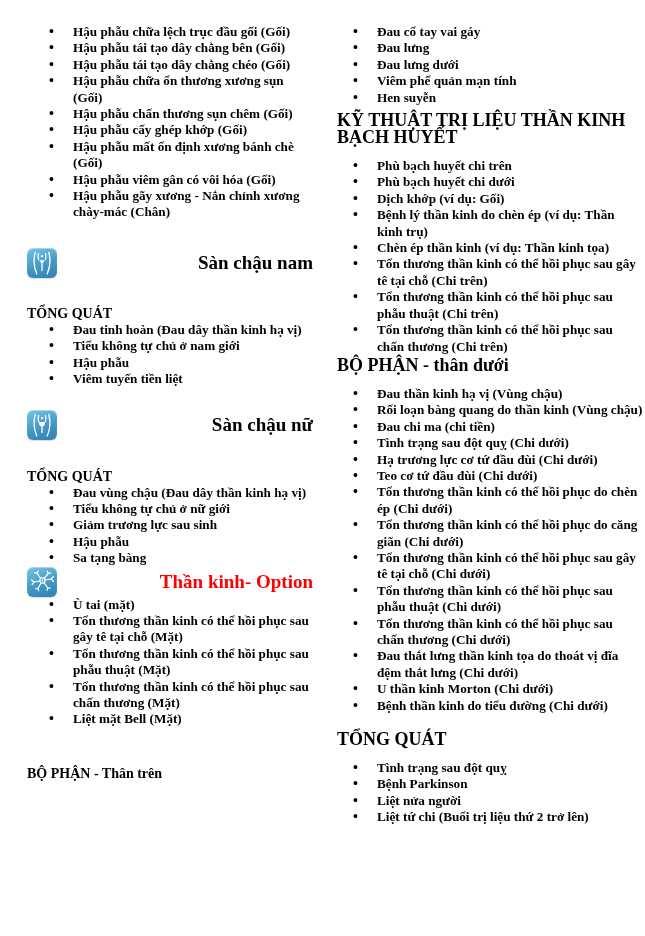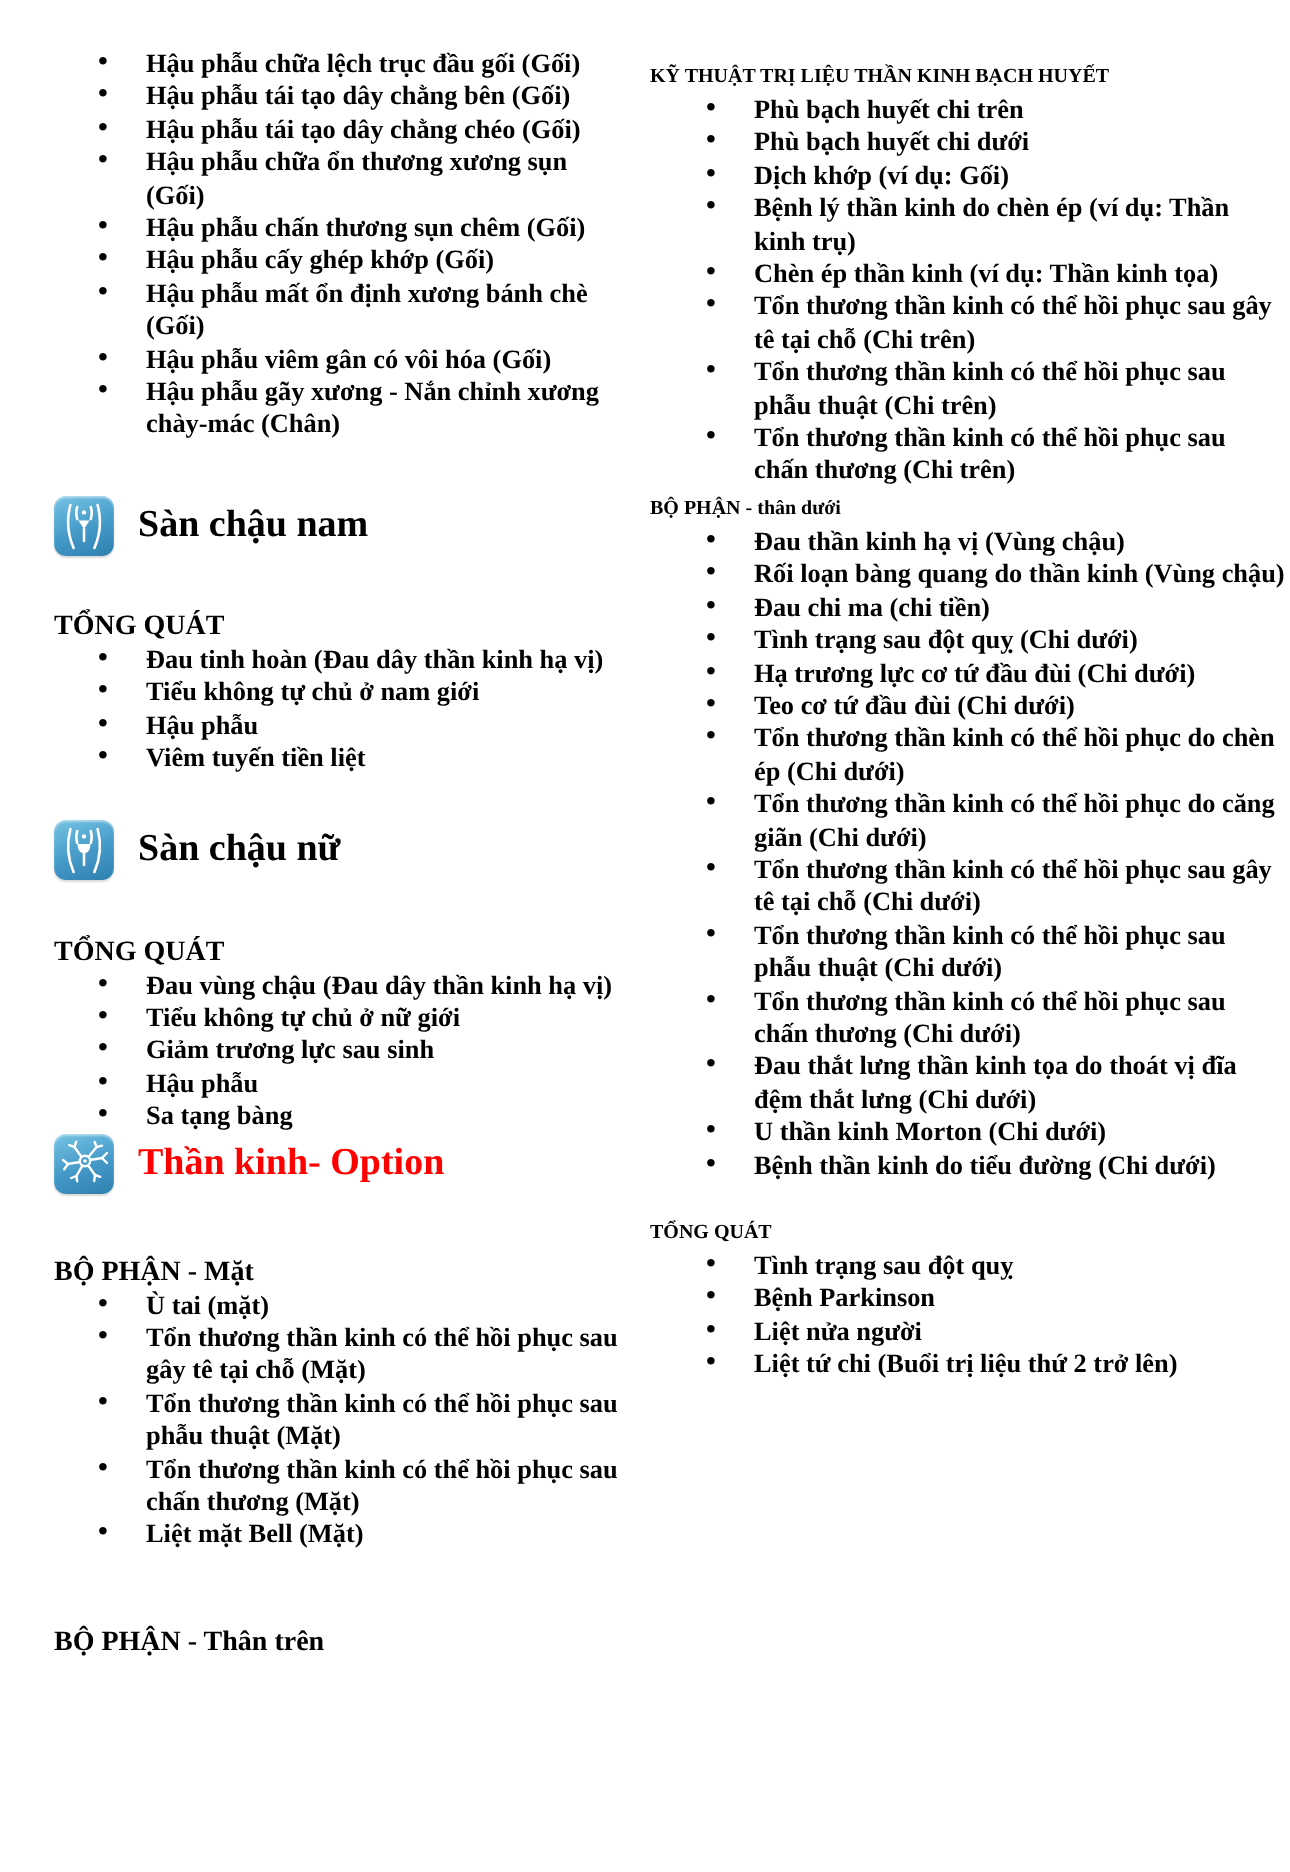--- a/index.html
+++ b/index.html
@@ -10,26 +10,26 @@
   }
   .col{position:absolute;top:24px;}
   .col-left{left:27px;width:286px;}
   .col-right{left:325px;width:318px;}
 
   ul.blist{list-style:none;margin:0;padding:0 0 0 46px;font-weight:bold;}
   .col-right ul.blist{padding-left:52px;}
   ul.blist li{position:relative;line-height:16.4px;}
   ul.blist li::before{content:"•";position:absolute;left:-24px;font-size:14px;}
 
-  .section-header{display:flex;align-items:center;gap:12px;}
+  .section-header{display:flex;align-items:center;gap:12px;justify-content:space-between;}
   .section-title{font-size:19px;font-weight:bold;margin:0;line-height:30px;}
   .red{color:#ff0000;}
 
   .subhead{font-size:14px;font-weight:bold;margin:0;line-height:17px;}
-  .colhead{font-size:10px;font-weight:bold;margin:0;line-height:17px;}
+  .colhead{font-size:18px;font-weight:bold;margin:12px;line-height:17px;}
 
   .icon{
     width:30px;height:30px;flex:0 0 30px;border-radius:6px;
     background:linear-gradient(160deg,#76c4e4 0%,#4499c8 55%,#2e7fae 100%);
     box-shadow:inset 0 1px 1px rgba(255,255,255,.45), 0 1px 1px rgba(0,0,0,.15);
     display:flex;align-items:center;justify-content:center;
   }
 
   
   .mt27{margin-top:27px;} .mt21{margin-top:21px;} .mt22{margin-top:22px;}
@@ -127,34 +127,40 @@
               <line x1="11.2" y1="21" x2="11.6" y2="23.6"></line>
             <line x1="17" y1="15.6" x2="20.5" y2="20.5"></line>
             <line x1="20.5" y1="20.5" x2="23.1" y2="21.4"></line>
               <line x1="20.5" y1="20.5" x2="20.1" y2="23.5"></line>
           </g>
           <circle cx="15.5" cy="13.5" r="0.9" fill="#ffffff"></circle>
         </svg>
       </span>
       <h1 class="section-title red">Thần kinh- Option</h1>
     </div>
-    <h2 class="subhead mt31">BỘ PHẬN - Mặt</h2>
     <ul class="blist mt21">
         <li>Ù tai (mặt)</li>
         <li>Tổn thương thần kinh có thể hồi phục sau gây tê tại chỗ (Mặt)</li>
         <li>Tổn thương thần kinh có thể hồi phục sau phẫu thuật (Mặt)</li>
         <li>Tổn thương thần kinh có thể hồi phục sau chấn thương (Mặt)</li>
         <li>Liệt mặt Bell (Mặt)</li>
       </ul>
     <h2 class="subhead mt23">BỘ PHẬN - Thân trên</h2>
 
   </div>
 
   <div class="col col-right">
 
+    <ul class="blist">
+        <li>Đau cổ tay vai gáy</li>
+        <li>Đau lưng</li>
+        <li>Đau lưng dưới</li>
+        <li>Viêm phế quản mạn tính</li>
+        <li>Hen suyễn</li>
+      </ul>
 
     <h2 class="colhead mt6">KỸ THUẬT TRỊ LIỆU THẦN KINH BẠCH HUYẾT</h2>
 
     <ul class="blist mt6">
         <li>Phù bạch huyết chi trên</li>
         <li>Phù bạch huyết chi dưới</li>
         <li>Dịch khớp (ví dụ: Gối)</li>
         <li>Bệnh lý thần kinh do chèn ép (ví dụ: Thần kinh trụ)</li>
         <li>Chèn ép thần kinh (ví dụ: Thần kinh tọa)</li>
         <li>Tổn thương thần kinh có thể hồi phục sau gây tê tại chỗ (Chi trên)</li>

